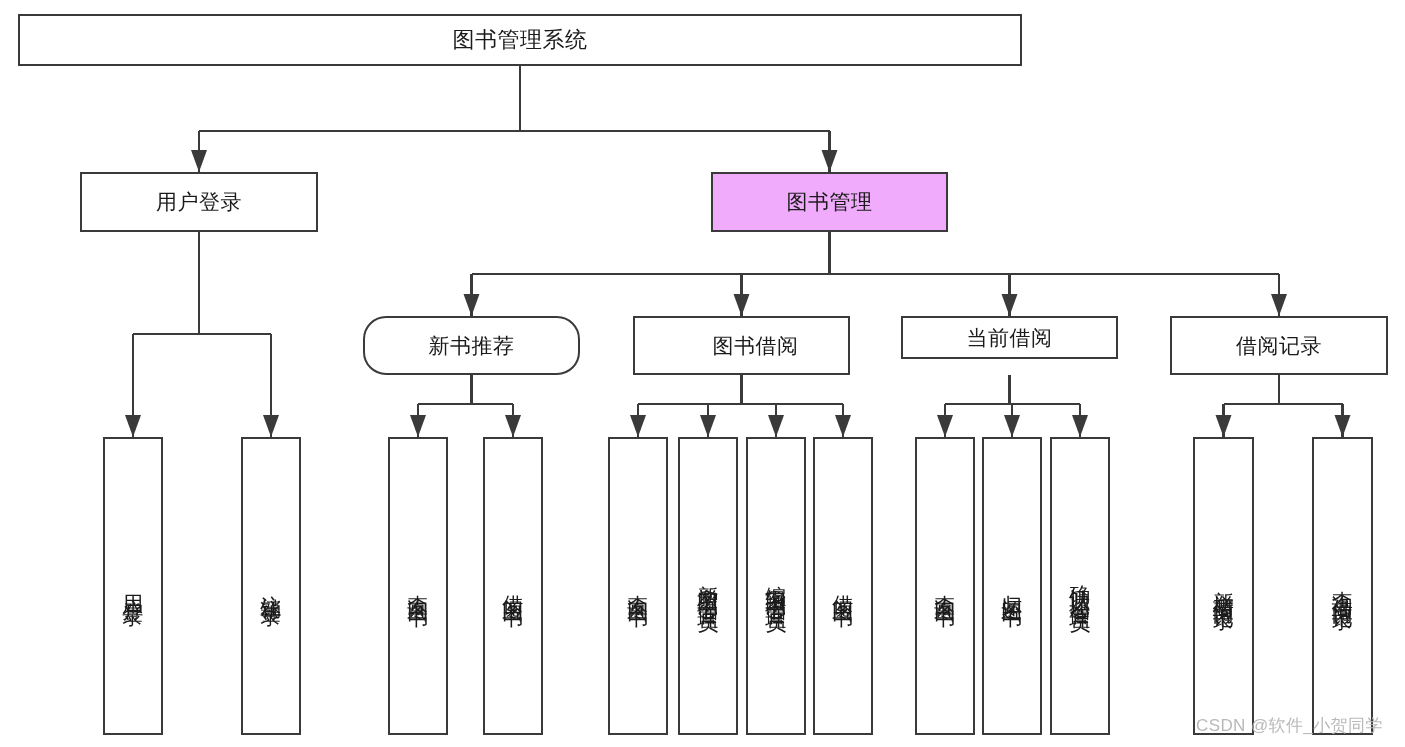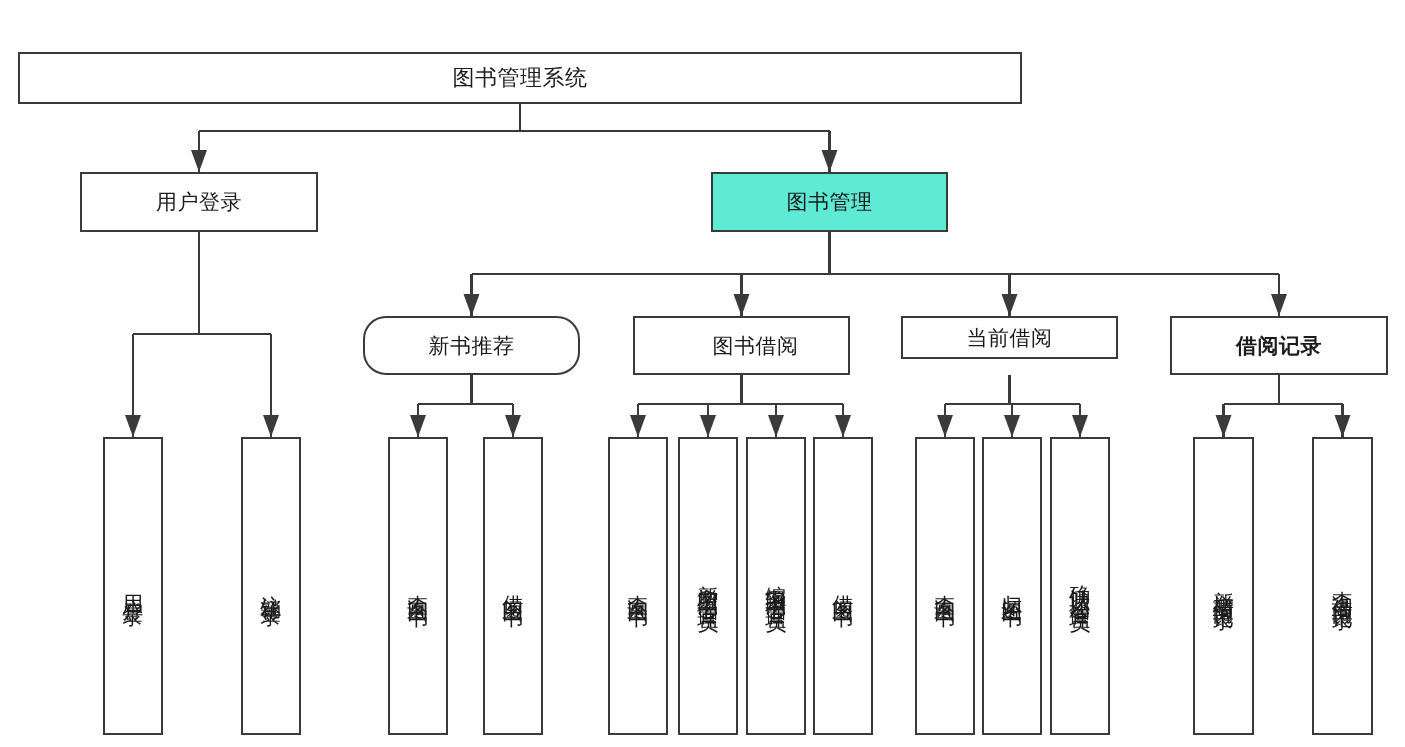--- a/index.html
+++ b/index.html
@@ -107,40 +107,40 @@
       <line x1="1080" y1="404" x2="1080" y2="437" stroke="#3a3a3a" stroke-width="2.6" shape-rendering="crispEdges"></line>
       <path d="M 1072 415 L 1088 415 L 1080 437 Z" fill="#3a3a3a"></path>
       <line x1="1279" y1="375" x2="1279" y2="404" stroke="#3a3a3a" stroke-width="2.6" shape-rendering="crispEdges"></line>
       <line x1="1223.5" y1="404" x2="1342.5" y2="404" stroke="#3a3a3a" stroke-width="2.6" shape-rendering="crispEdges"></line>
       <line x1="1223.5" y1="404" x2="1223.5" y2="437" stroke="#3a3a3a" stroke-width="2.6" shape-rendering="crispEdges"></line>
       <path d="M 1215.5 415 L 1231.5 415 L 1223.5 437 Z" fill="#3a3a3a"></path>
       <line x1="1342.5" y1="404" x2="1342.5" y2="437" stroke="#3a3a3a" stroke-width="2.6" shape-rendering="crispEdges"></line>
       <path d="M 1334.5 415 L 1350.5 415 L 1342.5 437 Z" fill="#3a3a3a"></path>
     </svg>
   <div id="nodes">
-      <div class="node root" style="left: 18px; top: 14px; width: 1004px; height: 52px; border-color: rgb(58, 58, 58); background: rgb(255, 255, 255); margin-top: 38px;">
+      <div class="node root" style="left: 18px; top: 14px; width: 1004px; height: 52px; border-color: rgb(58, 58, 58); background: rgb(255, 255, 255);">
         <span class="node-label" style="color: rgb(27, 27, 27);">图书管理系统</span>
       </div>
       <div class="node" style="left: 80px; top: 172px; width: 238px; height: 60px; border-color: rgb(58, 58, 58); background: rgb(255, 255, 255);">
         <span class="node-label" style="color: rgb(27, 27, 27);">用户登录</span>
       </div>
-      <div class="node" style="left: 711px; top: 172px; width: 237px; height: 60px; border-color: rgb(58, 58, 58); background: #5eead4;">
+      <div class="node" style="left: 711px; top: 172px; width: 237px; height: 60px; border-color: rgb(58, 58, 58); background: #f0abfc;">
         <span class="node-label" style="color: rgb(27, 27, 27);">图书管理</span>
       </div>
       <div class="node" style="left: 363px; top: 316px; width: 217px; height: 59px; border-color: rgb(58, 58, 58); background: rgb(255, 255, 255); border-radius: 23px;">
         <span class="node-label" style="color: rgb(27, 27, 27);">新书推荐</span>
       </div>
       <div class="node" style="left: 633px; top: 316px; width: 217px; height: 59px; border-color: rgb(58, 58, 58); background: rgb(255, 255, 255); padding-left: 28px;">
         <span class="node-label" style="color: rgb(27, 27, 27);">图书借阅</span>
       </div>
       <div class="node" style="left: 901px; top: 316px; width: 217px; height: 43px; border-color: rgb(58, 58, 58); background: rgb(255, 255, 255);">
         <span class="node-label" style="color: rgb(27, 27, 27);">当前借阅</span>
       </div>
       <div class="node" style="left: 1170px; top: 316px; width: 218px; height: 59px; border-color: rgb(58, 58, 58); background: rgb(255, 255, 255);">
-        <span class="node-label" style="color: rgb(27, 27, 27); font-weight: bold;">借阅记录</span>
+        <span class="node-label" style="color: rgb(27, 27, 27);">借阅记录</span>
       </div>
       <div class="node vertical" style="left: 103px; top: 437px; width: 60px; height: 298px; border-color: rgb(58, 58, 58); background: rgb(255, 255, 255);">
         <span class="node-label" style="color: rgb(27, 27, 27);">用户登录</span>
       </div>
       <div class="node vertical" style="left: 241px; top: 437px; width: 60px; height: 298px; border-color: rgb(58, 58, 58); background: rgb(255, 255, 255);">
         <span class="node-label" style="color: rgb(27, 27, 27);">注销登录</span>
       </div>
       <div class="node vertical" style="left: 388px; top: 437px; width: 60px; height: 298px; border-color: rgb(58, 58, 58); background: rgb(255, 255, 255);">
         <span class="node-label" style="color: rgb(27, 27, 27);">查询图书</span>
       </div>
@@ -168,13 +168,14 @@
       <div class="node vertical" style="left: 1050px; top: 437px; width: 60px; height: 298px; border-color: rgb(58, 58, 58); background: rgb(255, 255, 255);">
         <span class="node-label" style="color: rgb(27, 27, 27);">确认归还（管理员）</span>
       </div>
       <div class="node vertical" style="left: 1193px; top: 437px; width: 61px; height: 298px; border-color: rgb(58, 58, 58); background: rgb(255, 255, 255);">
         <span class="node-label" style="color: rgb(27, 27, 27);">新增借阅记录</span>
       </div>
       <div class="node vertical" style="left: 1312px; top: 437px; width: 61px; height: 298px; border-color: rgb(58, 58, 58); background: rgb(255, 255, 255);">
         <span class="node-label" style="color: rgb(27, 27, 27);">查询借阅记录</span>
       </div>
     </div>
+  <div class="watermark" style="left:1196px; top:714px;">CSDN @软件_小贺同学</div>
 </div>
 
 </body></html>

